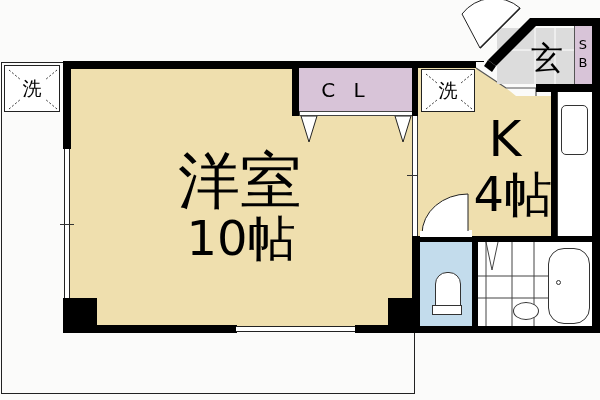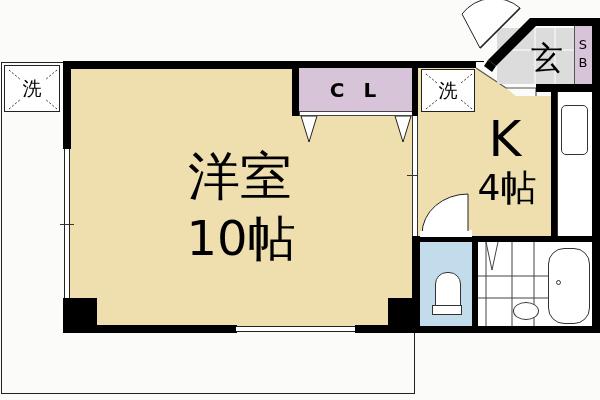--- a/index.html
+++ b/index.html
@@ -23,43 +23,43 @@
 <div class="abs" style="left:64px;top:149px;width:6px;height:150px;border-left:1px solid #222;border-right:1px solid #222;background:#fff;"></div>
 <div class="wall" style="left:63px;top:298px;width:34px;height:34px;"></div>
 <div class="wall" style="left:63px;top:325px;width:174px;height:8px;"></div>
 <div class="abs" style="left:236px;top:326px;width:120px;height:6px;border-top:1px solid #222;border-bottom:1px solid #222;background:#fff;"></div>
 <div class="wall" style="left:355px;top:325px;width:130px;height:8px;"></div>
 <div class="wall" style="left:388px;top:298px;width:26px;height:34px;"></div>
 
 <div class="abs" style="left:298px;top:68px;width:116px;height:47px;background:#d8c4d8;"></div>
 <div class="wall" style="left:292px;top:61px;width:7px;height:55px;"></div>
 <div class="abs" style="left:299px;top:111px;width:116px;height:5px;background:#fff;border:1px solid #444;"></div>
-<div class="label" style="left:298px;top:80px;width:116px;font-size:20px;letter-spacing:6px;font-weight:bold;">C L</div>
+<div class="label" style="left:288px;top:80px;width:116px;font-size:20px;letter-spacing:6px;">C L</div>
 <svg class="abs" style="left:299px;top:116px;" width="116" height="30">
   <polygon points="2,0 18,0 10,26" fill="#fff" stroke="#222" stroke-width="1"></polygon>
   <polygon points="96,0 112,0 104,26" fill="#fff" stroke="#222" stroke-width="1"></polygon>
 </svg>
 
 <div class="wall" style="left:412px;top:61px;width:6px;height:56px;"></div>
 <div class="abs" style="left:412px;top:116px;width:6px;height:182px;border-left:1px solid #333;border-right:1px solid #333;background:#fff;"></div>
 <div class="abs" style="left:407px;top:175px;width:16px;height:1px;background:#333;"></div>
 <div class="wall" style="left:412px;top:236px;width:8px;height:96px;"></div>
 <div class="abs" style="left:60px;top:224px;width:14px;height:1px;background:#333;"></div>
 
-<div class="label" style="left:150px;top:150px;width:180px;font-size:52px;">洋室</div>
+<div class="label" style="left:150px;top:150px;width:180px;font-size:62px;">洋室</div>
 <div class="label" style="left:151px;top:214px;width:180px;font-size:48px;">10帖</div>
 
 <div class="abs" style="left:418px;top:68px;width:134px;height:168px;background:#efdfae;"></div>
 <svg class="abs" style="left:476px;top:62px;" width="80" height="34">
   <polygon points="0,0 40,0 80,0 80,34 40,34 30,26 0,6" fill="#fbfbfa"></polygon>
   <polyline points="0,6 30,26 60,26 60,34" fill="none" stroke="#555" stroke-width="1.2"></polyline>
 </svg>
 <div class="wall" style="left:551px;top:86px;width:6px;height:150px;"></div>
 <div class="label" style="left:470px;top:114px;width:70px;font-size:50px;">K</div>
-<div class="label" style="left:462px;top:170px;width:90px;font-size:36px;">4帖</div>
+<div class="label" style="left:462px;top:170px;width:90px;font-size:48px;text-align:right;">4帖</div>
 
 <div class="abs" style="left:557px;top:92px;width:37px;height:144px;background:#fff;border-left:1px solid #333;"></div>
 <div class="abs" style="left:561px;top:105px;width:27px;height:50px;border:1.5px solid #333;border-radius:5px;background:#fff;"></div>
 <div class="wall" style="left:592px;top:20px;width:8px;height:312px;"></div>
 
 <div class="abs" style="left:497px;top:28px;width:77px;height:56px;background:#dcdcdc;"></div>
 <svg class="abs" style="left:497px;top:28px;" width="77" height="56">
   <line x1="0" y1="22" x2="77" y2="22" stroke="#fff" stroke-width="1"></line>
   <line x1="38" y1="0" x2="38" y2="56" stroke="#fff" stroke-width="1"></line>
   <line x1="58" y1="0" x2="58" y2="56" stroke="#fff" stroke-width="1"></line>

